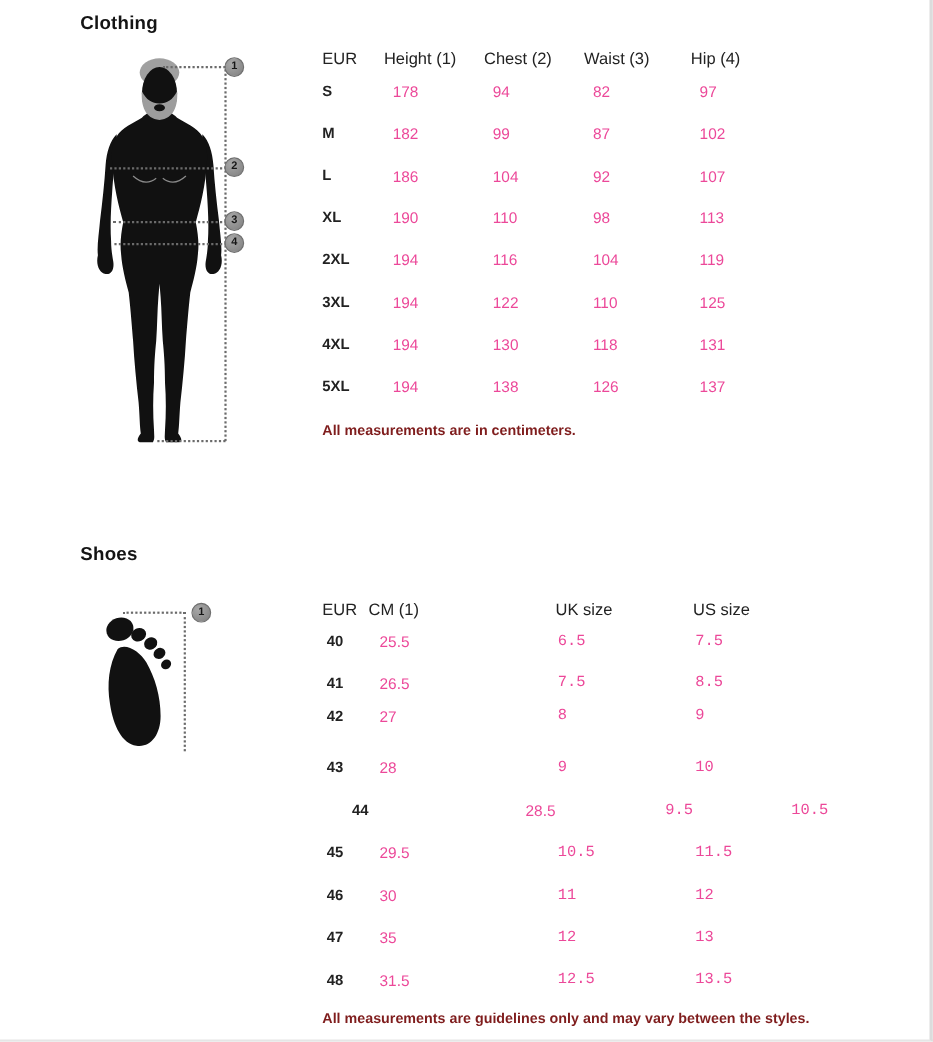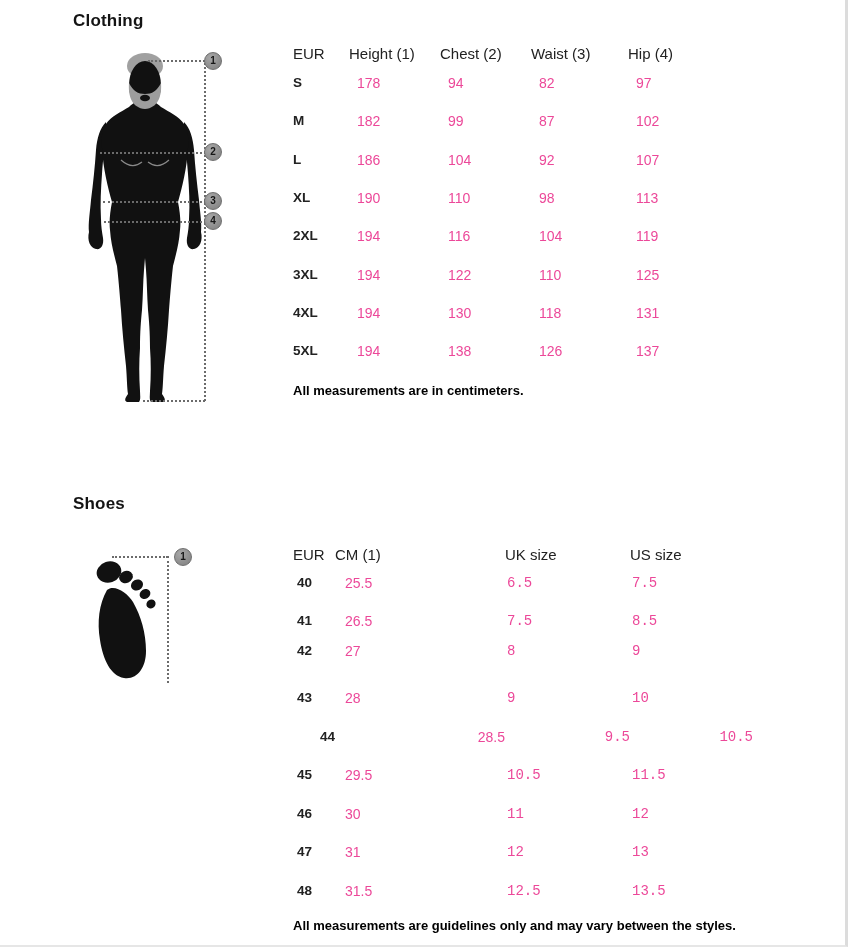--- a/index.html
+++ b/index.html
@@ -26,21 +26,21 @@
   .table{position:absolute;}
   .row{position:absolute;left:0;display:grid;align-items:start;}
   .c-grid{grid-template-columns:56px 91px 91px 97px 90px;width:425px;}
   .s-grid{grid-template-columns:42px 170px 125px 123px;width:460px;}
   .hdr{font-size:15px;font-weight:normal;color:#222222;line-height:16px;}
   .lbl{font-size:13.5px;font-weight:bold;color:#222222;line-height:16px;}
   .val{font-size:14px;color:#ec4899;line-height:16px;padding-left:8px;}
   .s-grid .val{padding-left:10px;}
   .s-grid .val.tight{padding-left:2px;font-family:Liberation Mono, monospace;}
   .s-grid .lbl{padding-left:4px;}
-  .note{position:absolute;font-size:13px;font-weight:bold;color:#000000;margin:0;line-height:16px;}
+  .note{position:absolute;font-size:13px;font-weight:bold;color:#7f1d1d;margin:0;line-height:16px;}
 </style>
 </head>
 <body>
 
 <section>
   <h2 class="sec-title abs" style="left:73px;top:11px;">Clothing</h2>
 
   <svg class="abs" style="left:83px;top:52px;" width="125" height="352" viewBox="0 0 125 352" aria-hidden="true">
 
     <ellipse cx="62" cy="14" rx="18" ry="13" fill="#a0a0a0"></ellipse>
@@ -212,21 +212,21 @@
       <div class="val tight">11.5</div>
     </div>
     <div class="row s-grid" style="top:259px;">
       <div class="lbl">46</div>
       <div class="val">30</div>
       <div class="val tight">11</div>
       <div class="val tight">12</div>
     </div>
     <div class="row s-grid" style="top:297px;">
       <div class="lbl">47</div>
-      <div class="val">31</div>
+      <div class="val">35</div>
       <div class="val tight">12</div>
       <div class="val tight">13</div>
     </div>
     <div class="row s-grid" style="top:336px;">
       <div class="lbl">48</div>
       <div class="val">31.5</div>
       <div class="val tight">12.5</div>
       <div class="val tight">13.5</div>
     </div>
   </div>

